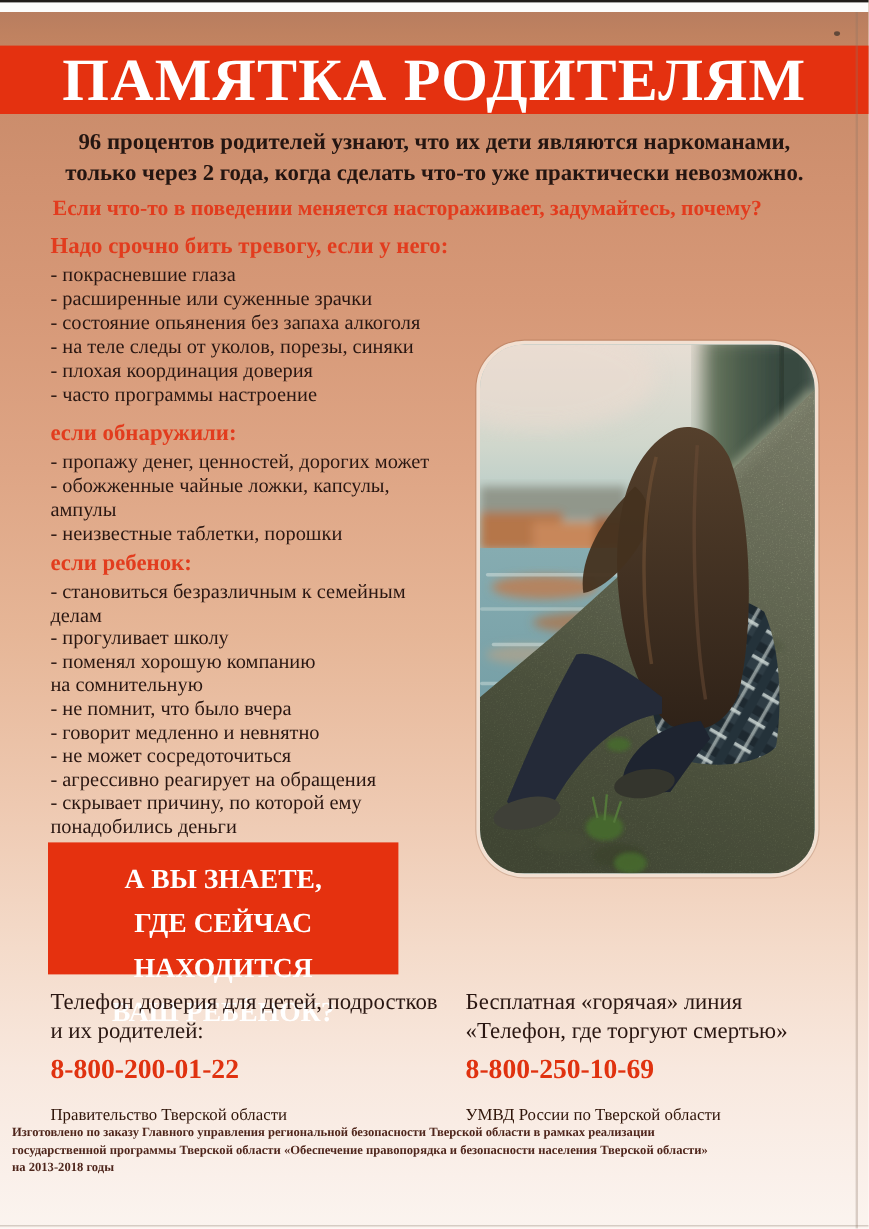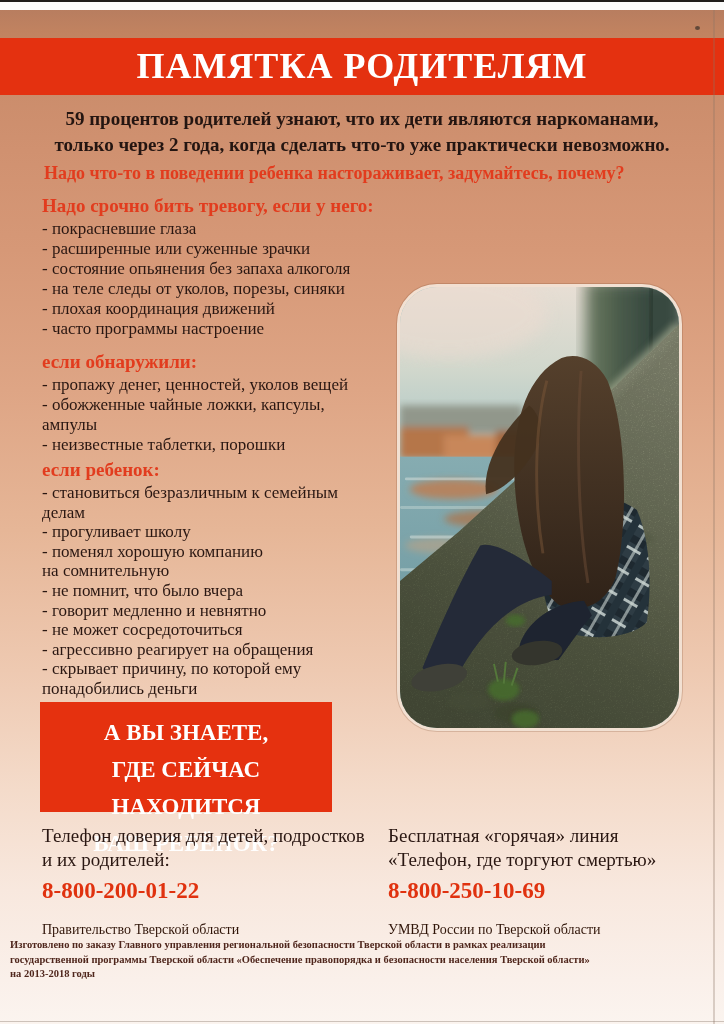--- a/index.html
+++ b/index.html
@@ -8,21 +8,21 @@
     font-family:"Liberation Serif","DejaVu Serif",serif;
     background:linear-gradient(180deg,
       #b47b5f 0px,#c08260 30px,#ca8c6b 80px,#d09170 150px,
       #d69877 250px,#dea585 390px,#e6b697 530px,#eec9b1 670px,
       #f4dbca 790px,#f8e8de 890px,#faf0ea 980px,#fbf4ef 1024px);
   }
   .abs{position:absolute;}
   .pre{white-space:pre-line;}
   .top-strip{left:0;top:0;width:724px;height:10px;background:#fcfcfb;border-top:2px solid #201d1a;box-sizing:border-box;}
   .title-band{left:0;top:38px;width:724px;height:57px;background:#e43110;}
-  .title{width:100%;text-align:center;color:#ffffff;font-size:36px;font-weight:700;line-height:56px;letter-spacing:1px;}
+  .title{width:100%;text-align:center;color:#ffffff;font-size:50px;font-weight:700;line-height:56px;letter-spacing:1px;}
   .intro{left:30px;top:106px;width:664px;text-align:center;font-size:19px;font-weight:700;color:#241511;line-height:26px;}
   .question{left:44px;top:163px;width:640px;font-size:18px;font-weight:700;color:#e23c1e;}
   .sec{left:42px;width:356px;}
   .sec1{top:194px;} .sec2{top:350px;} .sec3{top:458px;}
   .sec-h{font-size:19px;font-weight:700;color:#e23c1e;line-height:23px;margin:0 0 2px 0;}
   .item{font-size:17px;line-height:20px;color:#2a1712;font-weight:500;}
   .sec3 .item{line-height:19.6px;}
   .alert{left:40px;top:702px;width:292px;height:110px;background:#e5310f;}
   .alert-text{width:100%;text-align:center;color:#ffffff;font-weight:700;font-size:23px;line-height:37px;padding-top:12px;box-sizing:border-box;}
   .photo{left:397px;top:284px;width:279px;height:441px;border:3px solid #f2e0d2;border-radius:40px;overflow:hidden;box-shadow:0 0 0 1px rgba(120,70,40,.22);background:#9dbdbd;}
@@ -42,38 +42,38 @@
 
 <div id="poster">
 
   <div class="abs top-strip"></div>
   <div class="abs speck"></div>
 
   <div class="abs title-band">
     <div class="title">ПАМЯТКА РОДИТЕЛЯМ</div>
   </div>
 
-  <div class="abs intro pre">59 процентов родителей узнают, что их дети являются наркоманами,
+  <div class="abs intro pre">96 процентов родителей узнают, что их дети являются наркоманами,
 только через 2 года, когда сделать что-то уже практически невозможно.</div>
 
-  <div class="abs question">Надо что-то в поведении ребенка настораживает, задумайтесь, почему?</div>
+  <div class="abs question">Если что-то в поведении меняется настораживает, задумайтесь, почему?</div>
 
   <div class="abs sec sec1">
     <div class="sec-h">Надо срочно бить тревогу, если у него:</div>
     <div class="item pre">- покрасневшие глаза</div>
     <div class="item pre">- расширенные или суженные зрачки</div>
     <div class="item pre">- состояние опьянения без запаха алкоголя</div>
     <div class="item pre">- на теле следы от уколов, порезы, синяки</div>
-    <div class="item pre">- плохая координация движений</div>
+    <div class="item pre">- плохая координация доверия</div>
     <div class="item pre">- часто программы настроение</div>
   </div>
 
   <div class="abs sec sec2">
     <div class="sec-h">если обнаружили:</div>
-    <div class="item pre">- пропажу денег, ценностей, уколов вещей</div>
+    <div class="item pre">- пропажу денег, ценностей, дорогих может</div>
     <div class="item pre">- обожженные чайные ложки, капсулы,
 ампулы</div>
     <div class="item pre">- неизвестные таблетки, порошки</div>
   </div>
 
   <div class="abs sec sec3">
     <div class="sec-h">если ребенок:</div>
     <div class="item pre">- становиться  безразличным к семейным
 делам</div>
     <div class="item pre">- прогуливает школу</div>

